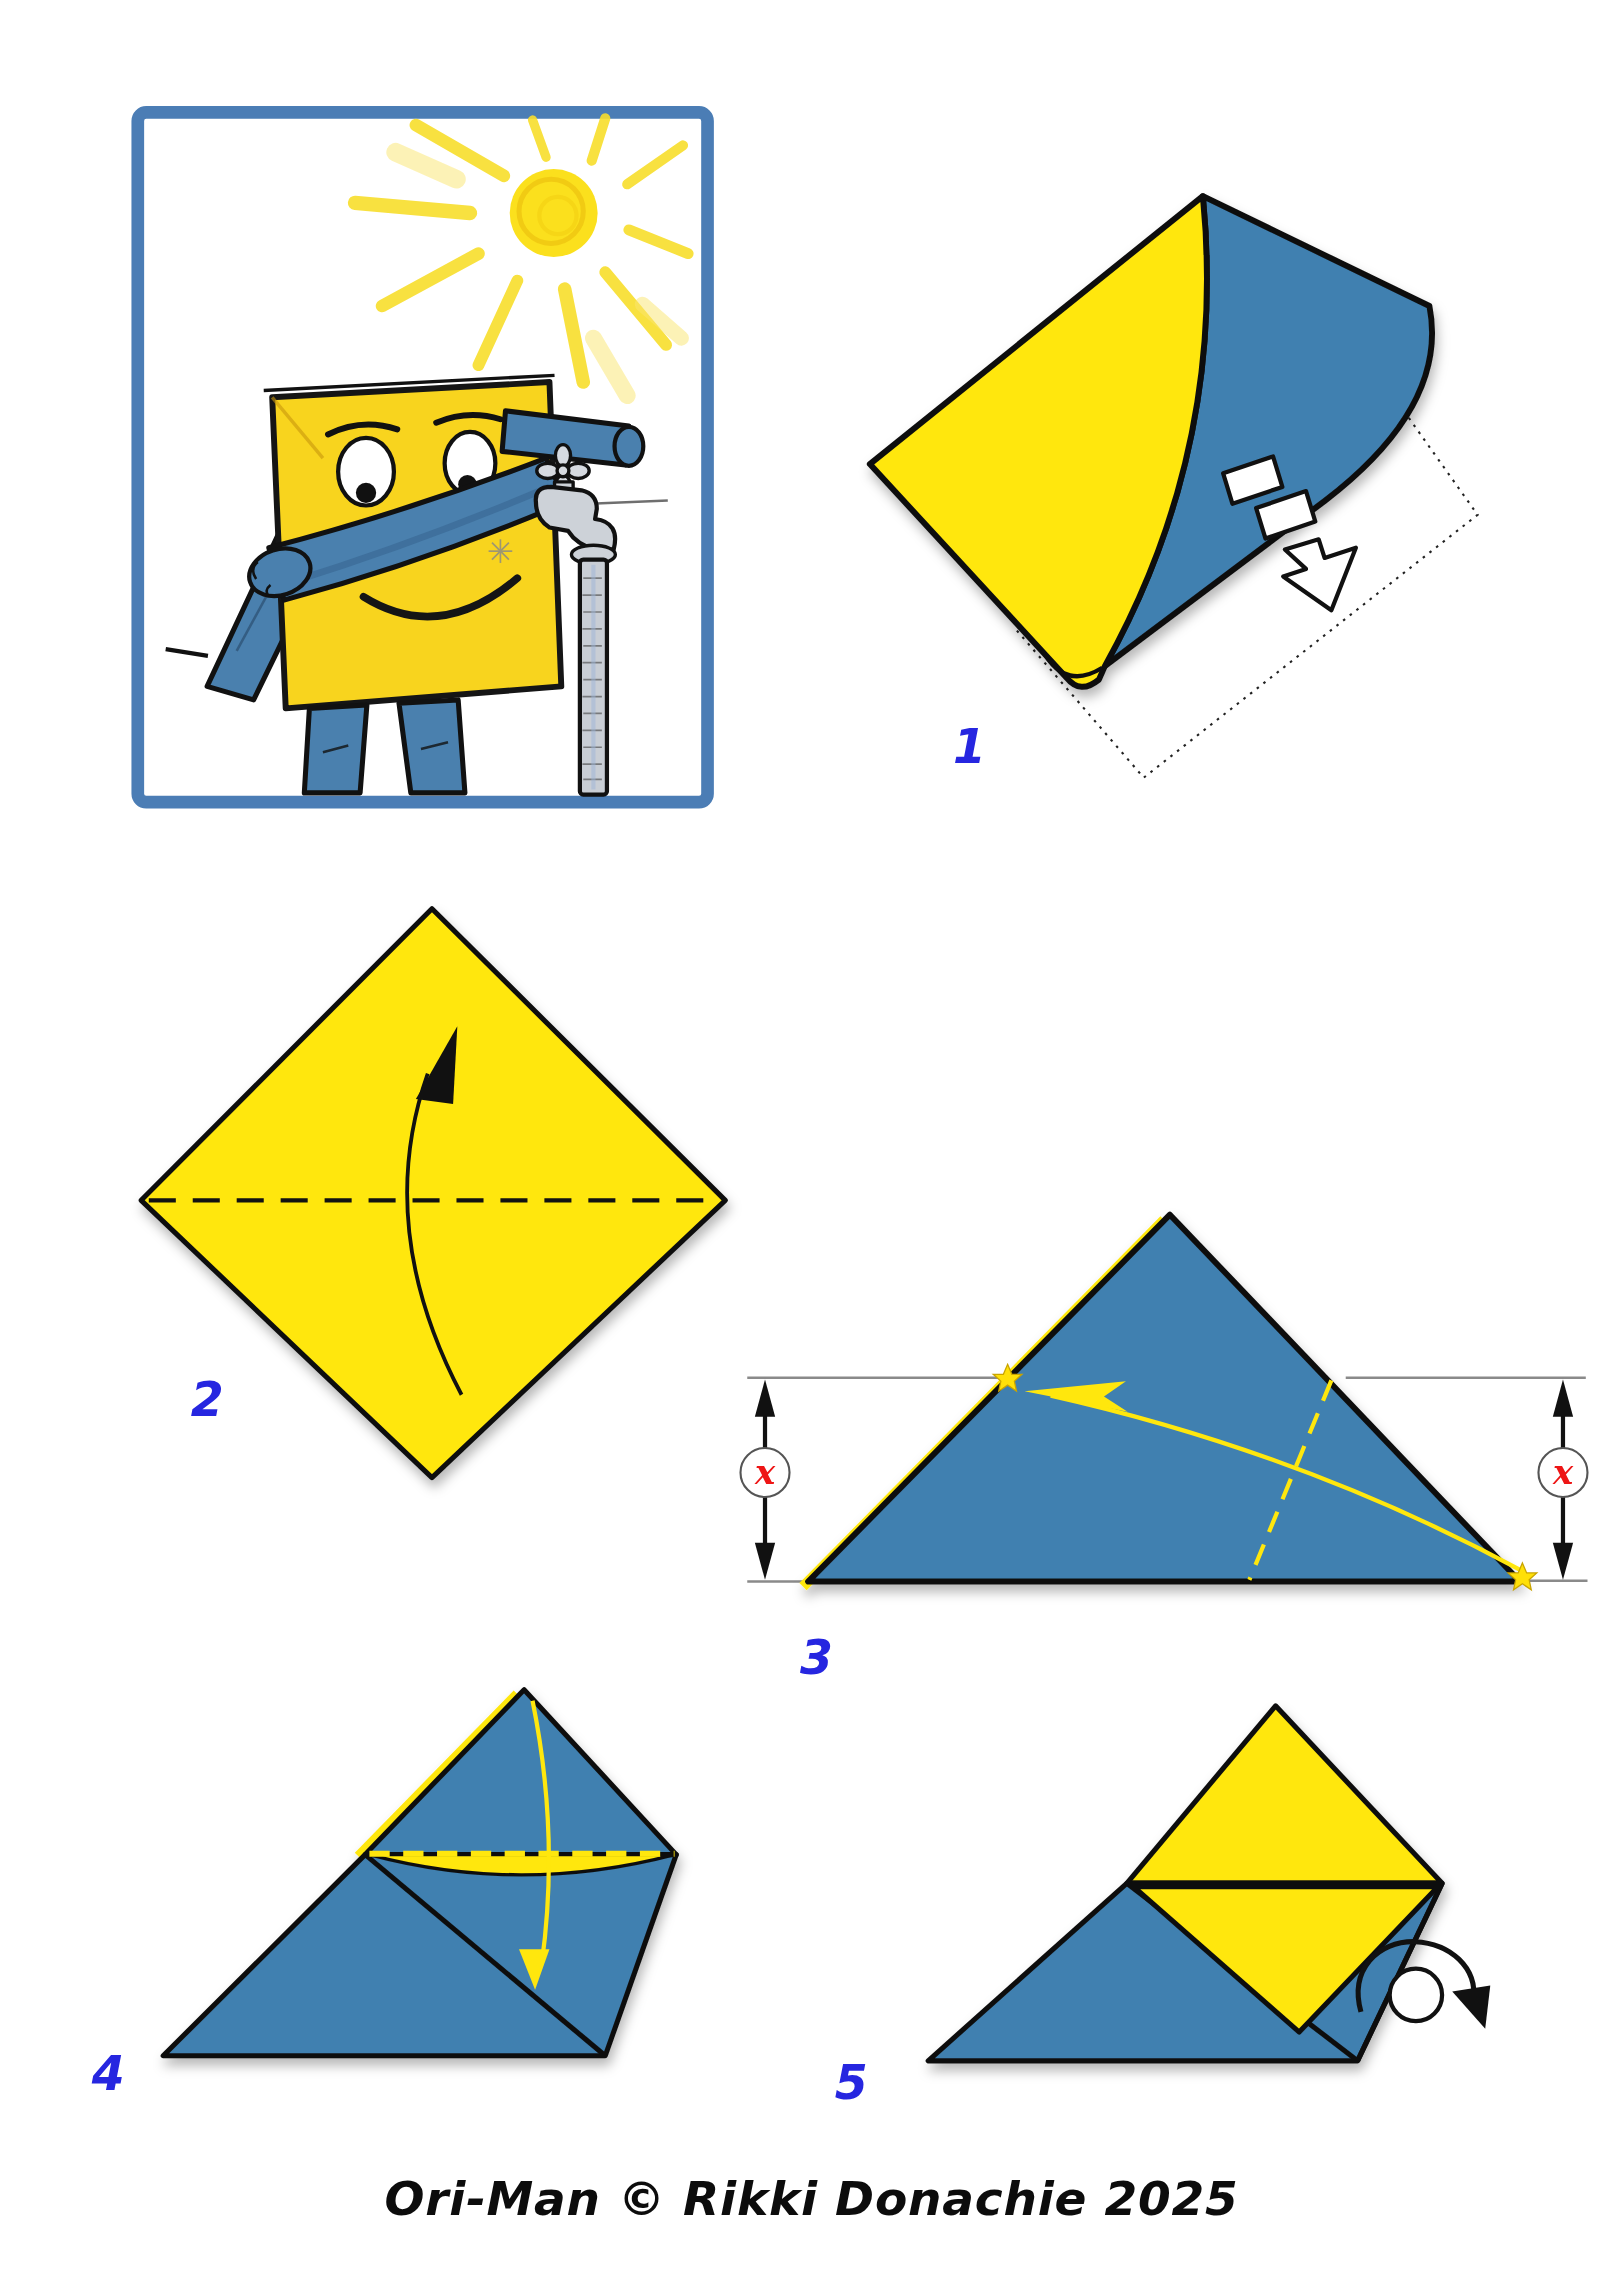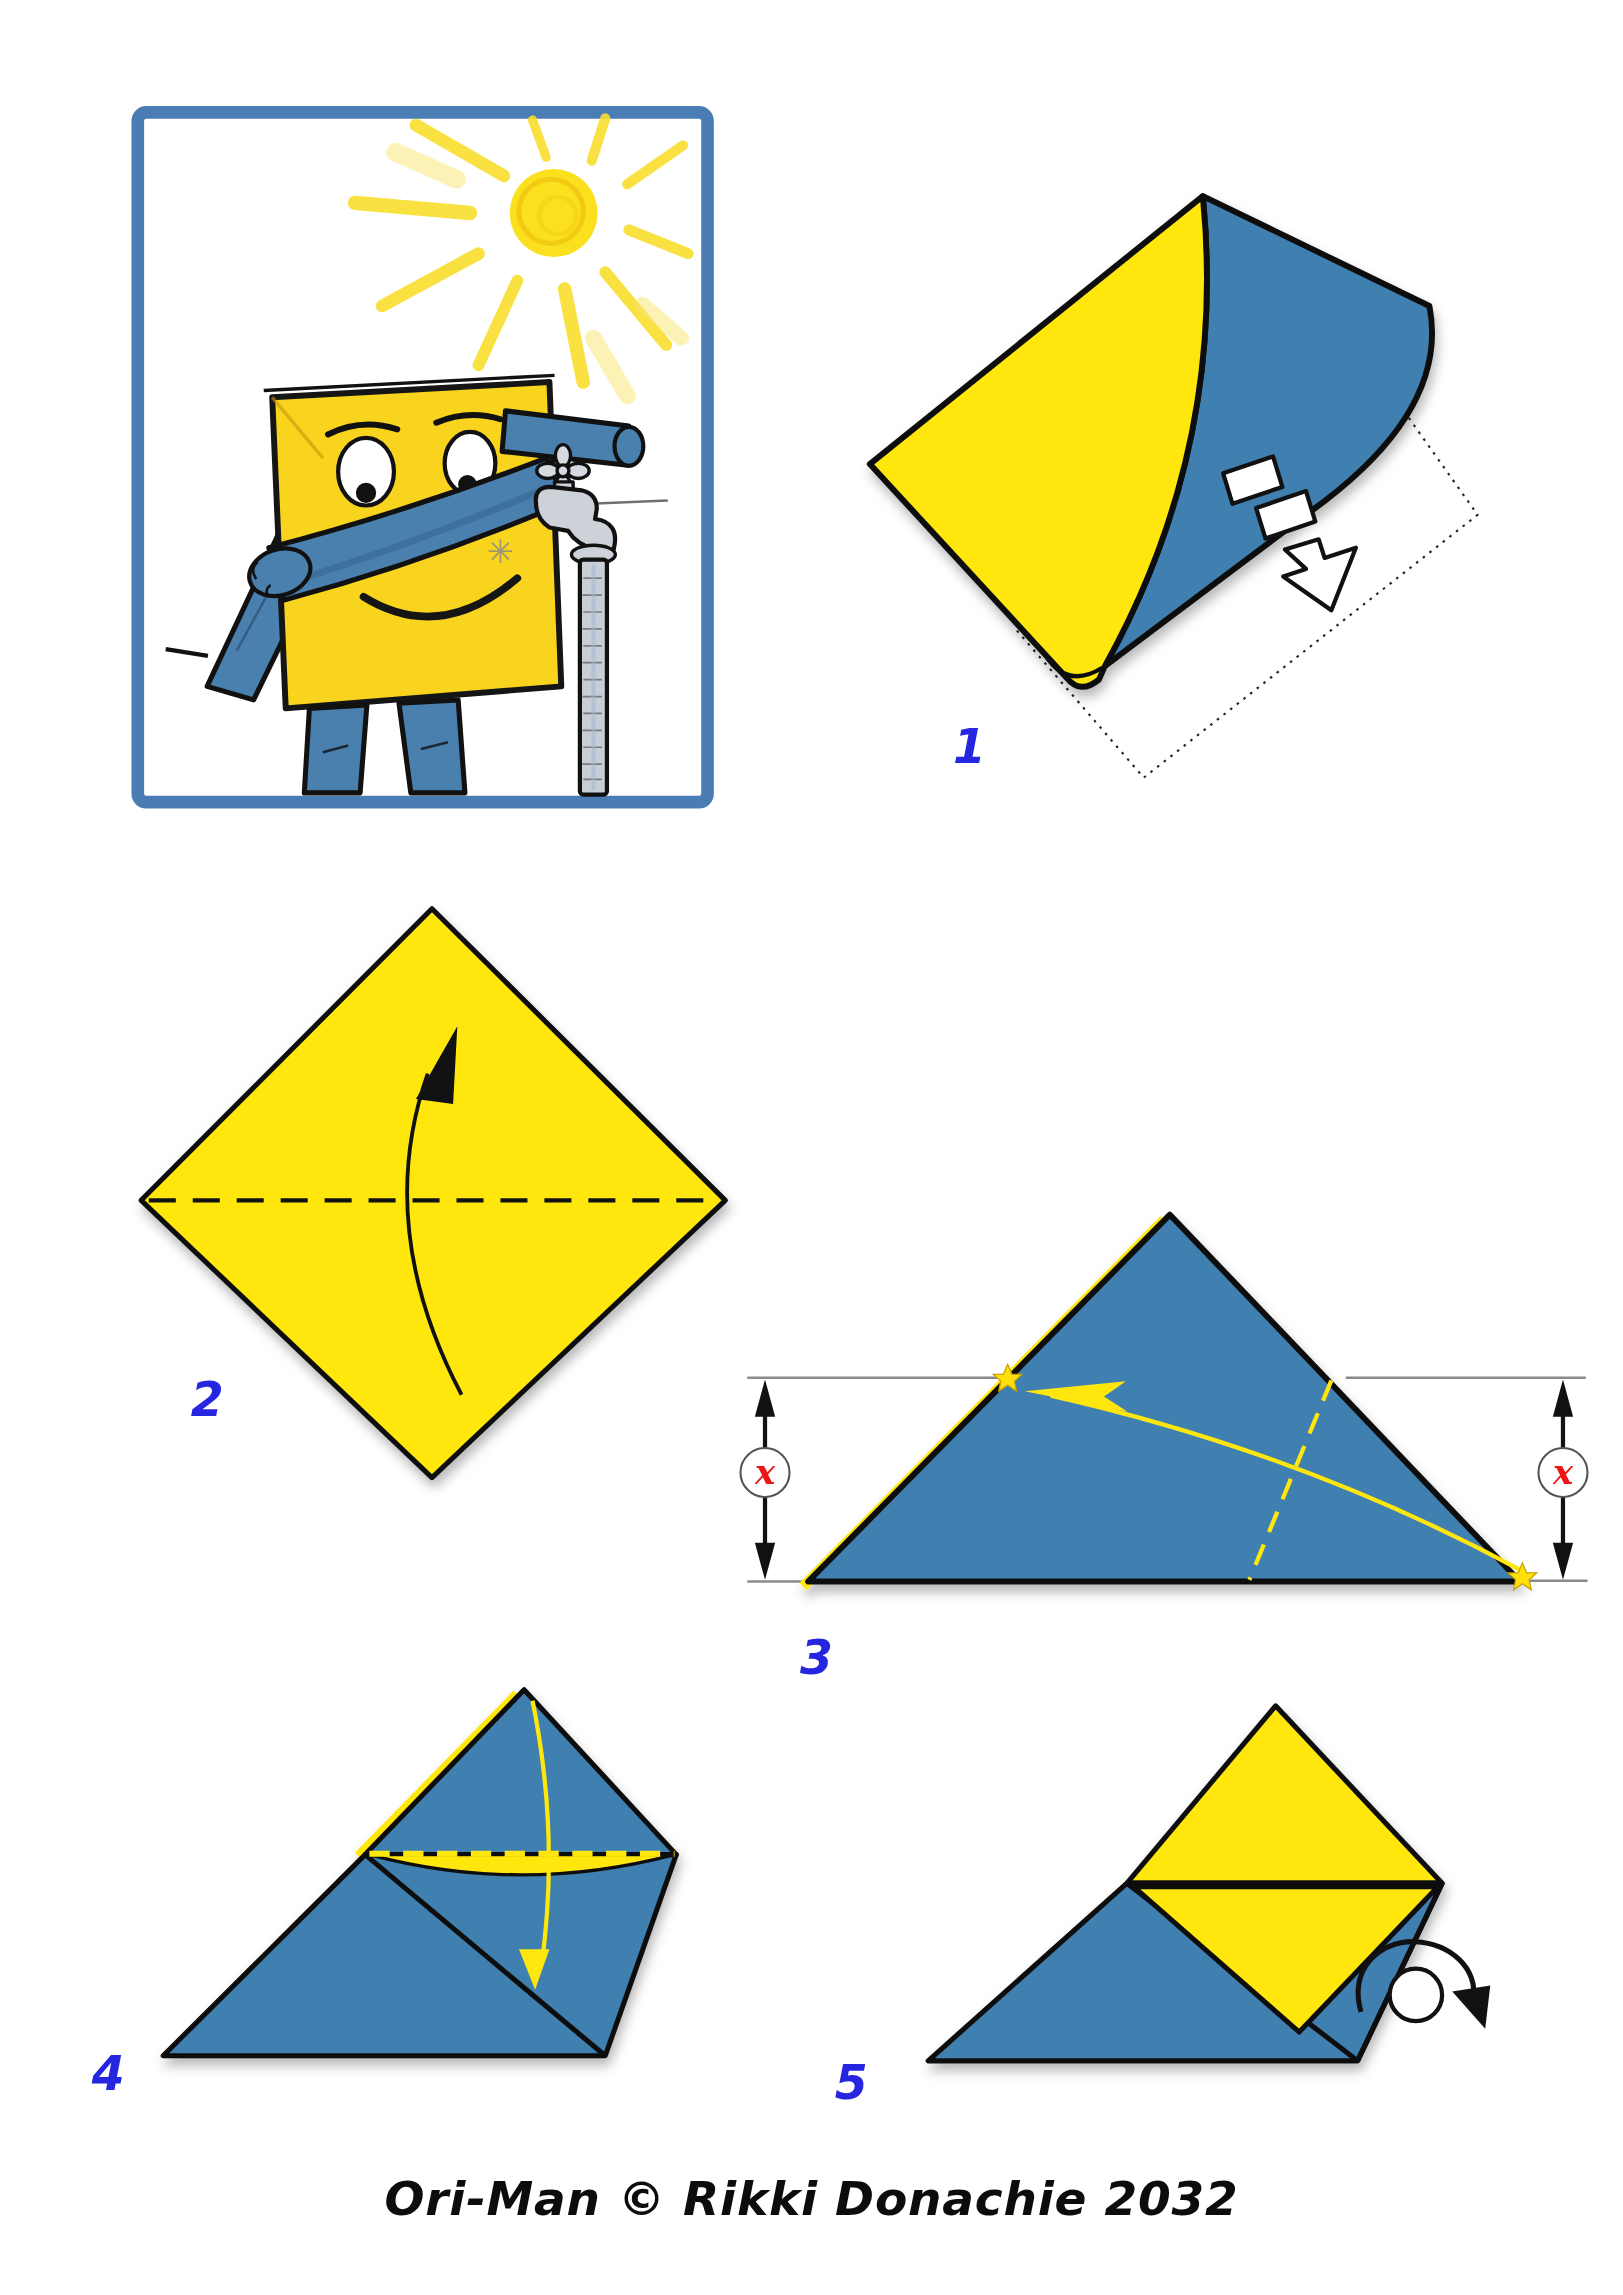--- a/index.html
+++ b/index.html
@@ -207,16 +207,16 @@
     </g>
     <g>
       <circle cx="1675" cy="2360" r="31" fill="#ffffff" stroke="#111111" stroke-width="5"></circle>
       <path d="M1610,2380 C1596,2330 1630,2296 1674,2297 C1716,2299 1748,2328 1743,2366" stroke="#111111" stroke-width="6" fill="none"></path>
       <path d="M1757,2400 L1718,2356 L1763,2349 Z" fill="#111111"></path>
     </g>
     <text class="step-num" x="1007" y="2483" text-anchor="middle">5</text>
   </g>
 </svg>
 
-<div class="caption">Ori-Man © Rikki Donachie 2032</div>
+<div class="caption">Ori-Man © Rikki Donachie 2025</div>
 
 </div>
 
 
 </body></html>

